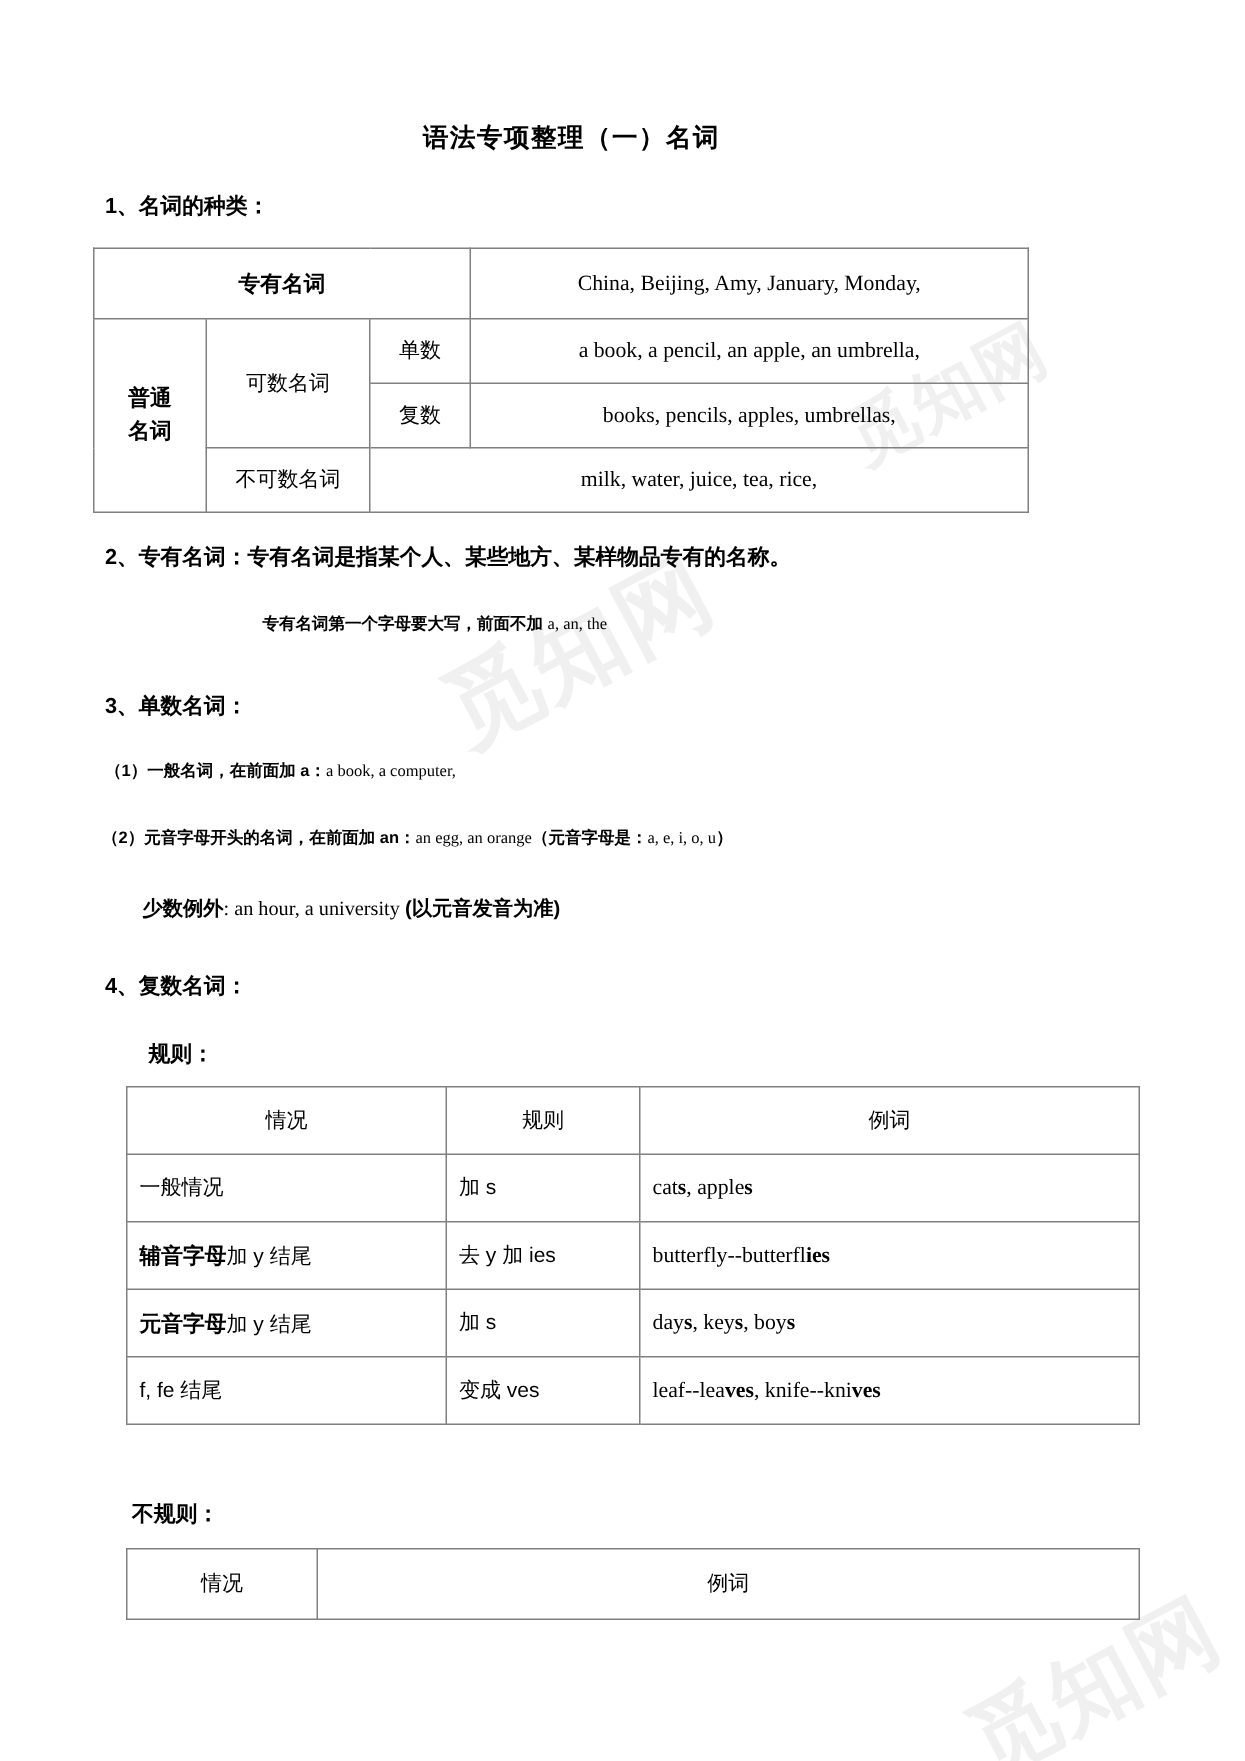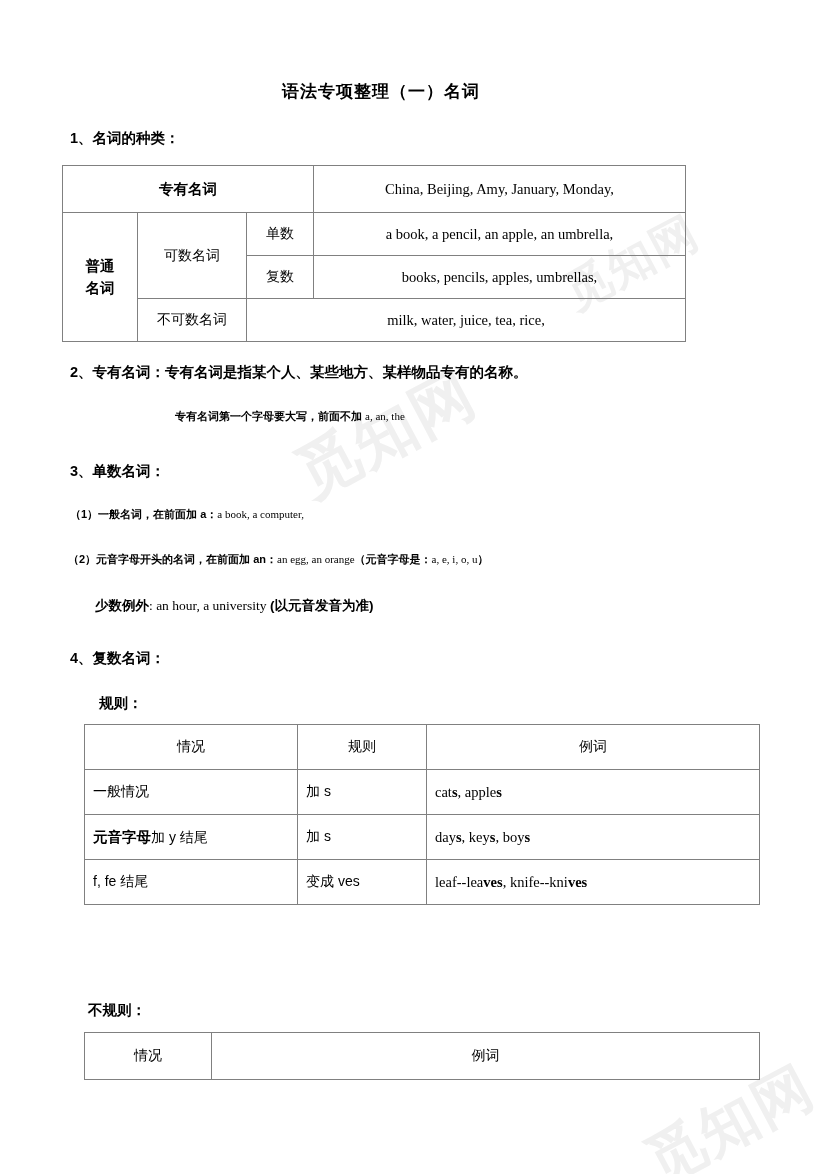--- a/index.html
+++ b/index.html
@@ -219,20 +219,25 @@
         <td class="t-center cell-cn">例词</td>
       </tr>
       </tbody>
         <tbody id="rules-body">
           <tr>
             <td class="t-left cell-cn"><span>一般情况</span></td>
             <td class="t-left cell-cn">加 s</td>
             <td class="t-left cell-en"><span>cat</span><span class="bb">s</span><span>,    apple</span><span class="bb">s</span></td>
           </tr>
           <tr>
+            <td class="t-left cell-cn"><span class="cell-cn-b">辅音字母</span><span>加 y 结尾</span></td>
+            <td class="t-left cell-cn">去 y 加 ies</td>
+            <td class="t-left cell-en"><span>butterfly--butterfl</span><span class="bb">ies</span></td>
+          </tr>
+          <tr>
             <td class="t-left cell-cn"><span class="cell-cn-b">元音字母</span><span>加 y 结尾</span></td>
             <td class="t-left cell-cn">加 s</td>
             <td class="t-left cell-en"><span>day</span><span class="bb">s</span><span>, key</span><span class="bb">s</span><span>, boy</span><span class="bb">s</span></td>
           </tr>
           <tr>
             <td class="t-left cell-cn"><span>f, fe 结尾</span></td>
             <td class="t-left cell-cn">变成 ves</td>
             <td class="t-left cell-en"><span>leaf--lea</span><span class="bb">ves</span><span>, knife--kni</span><span class="bb">ves</span></td>
           </tr>
         </tbody>

